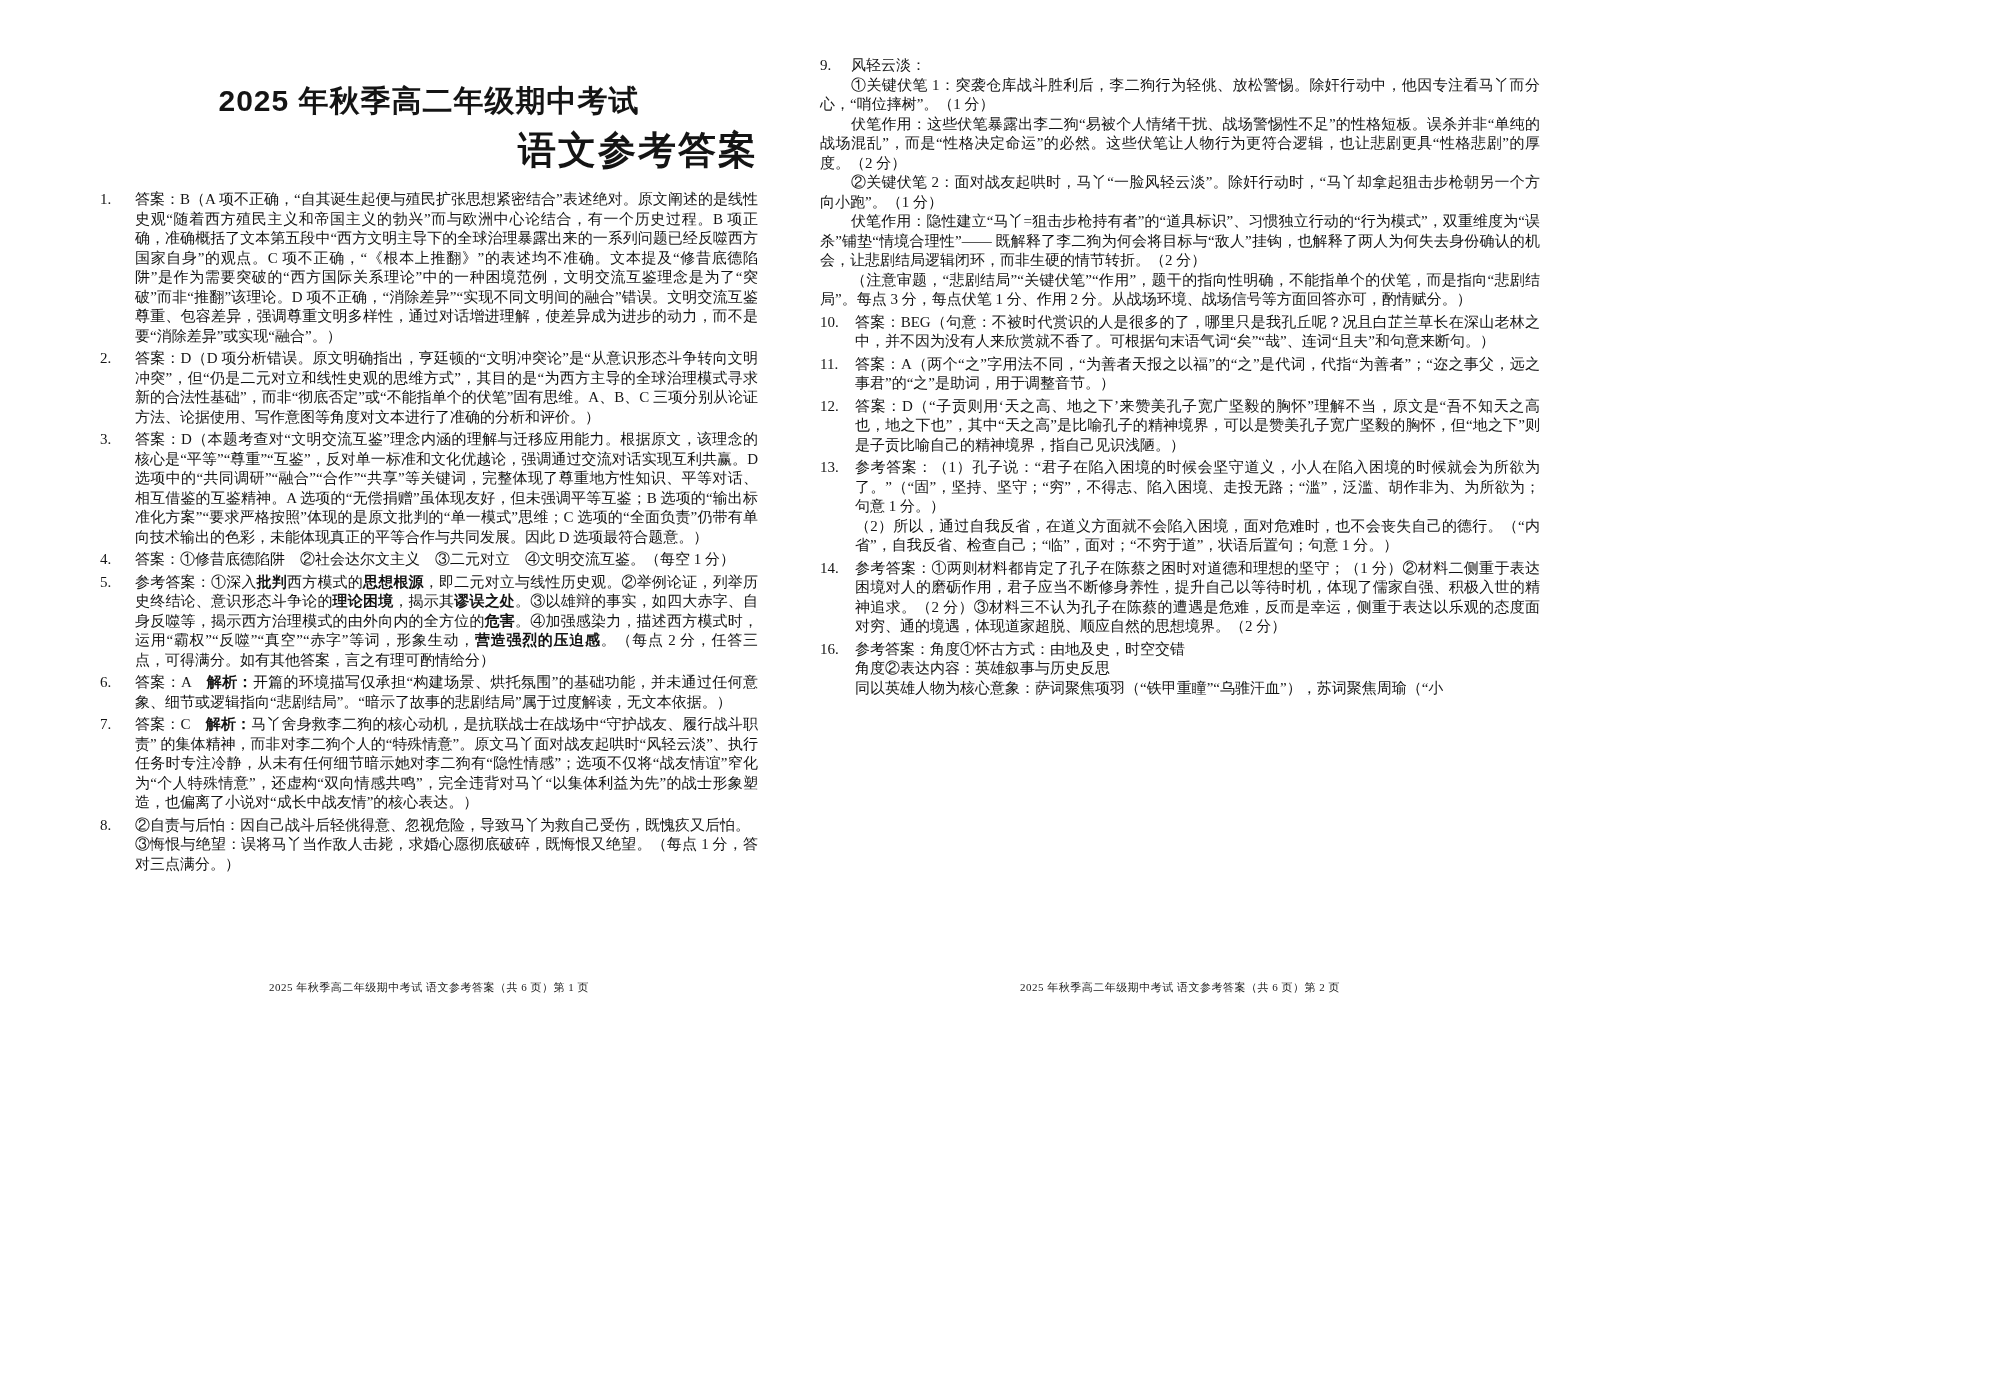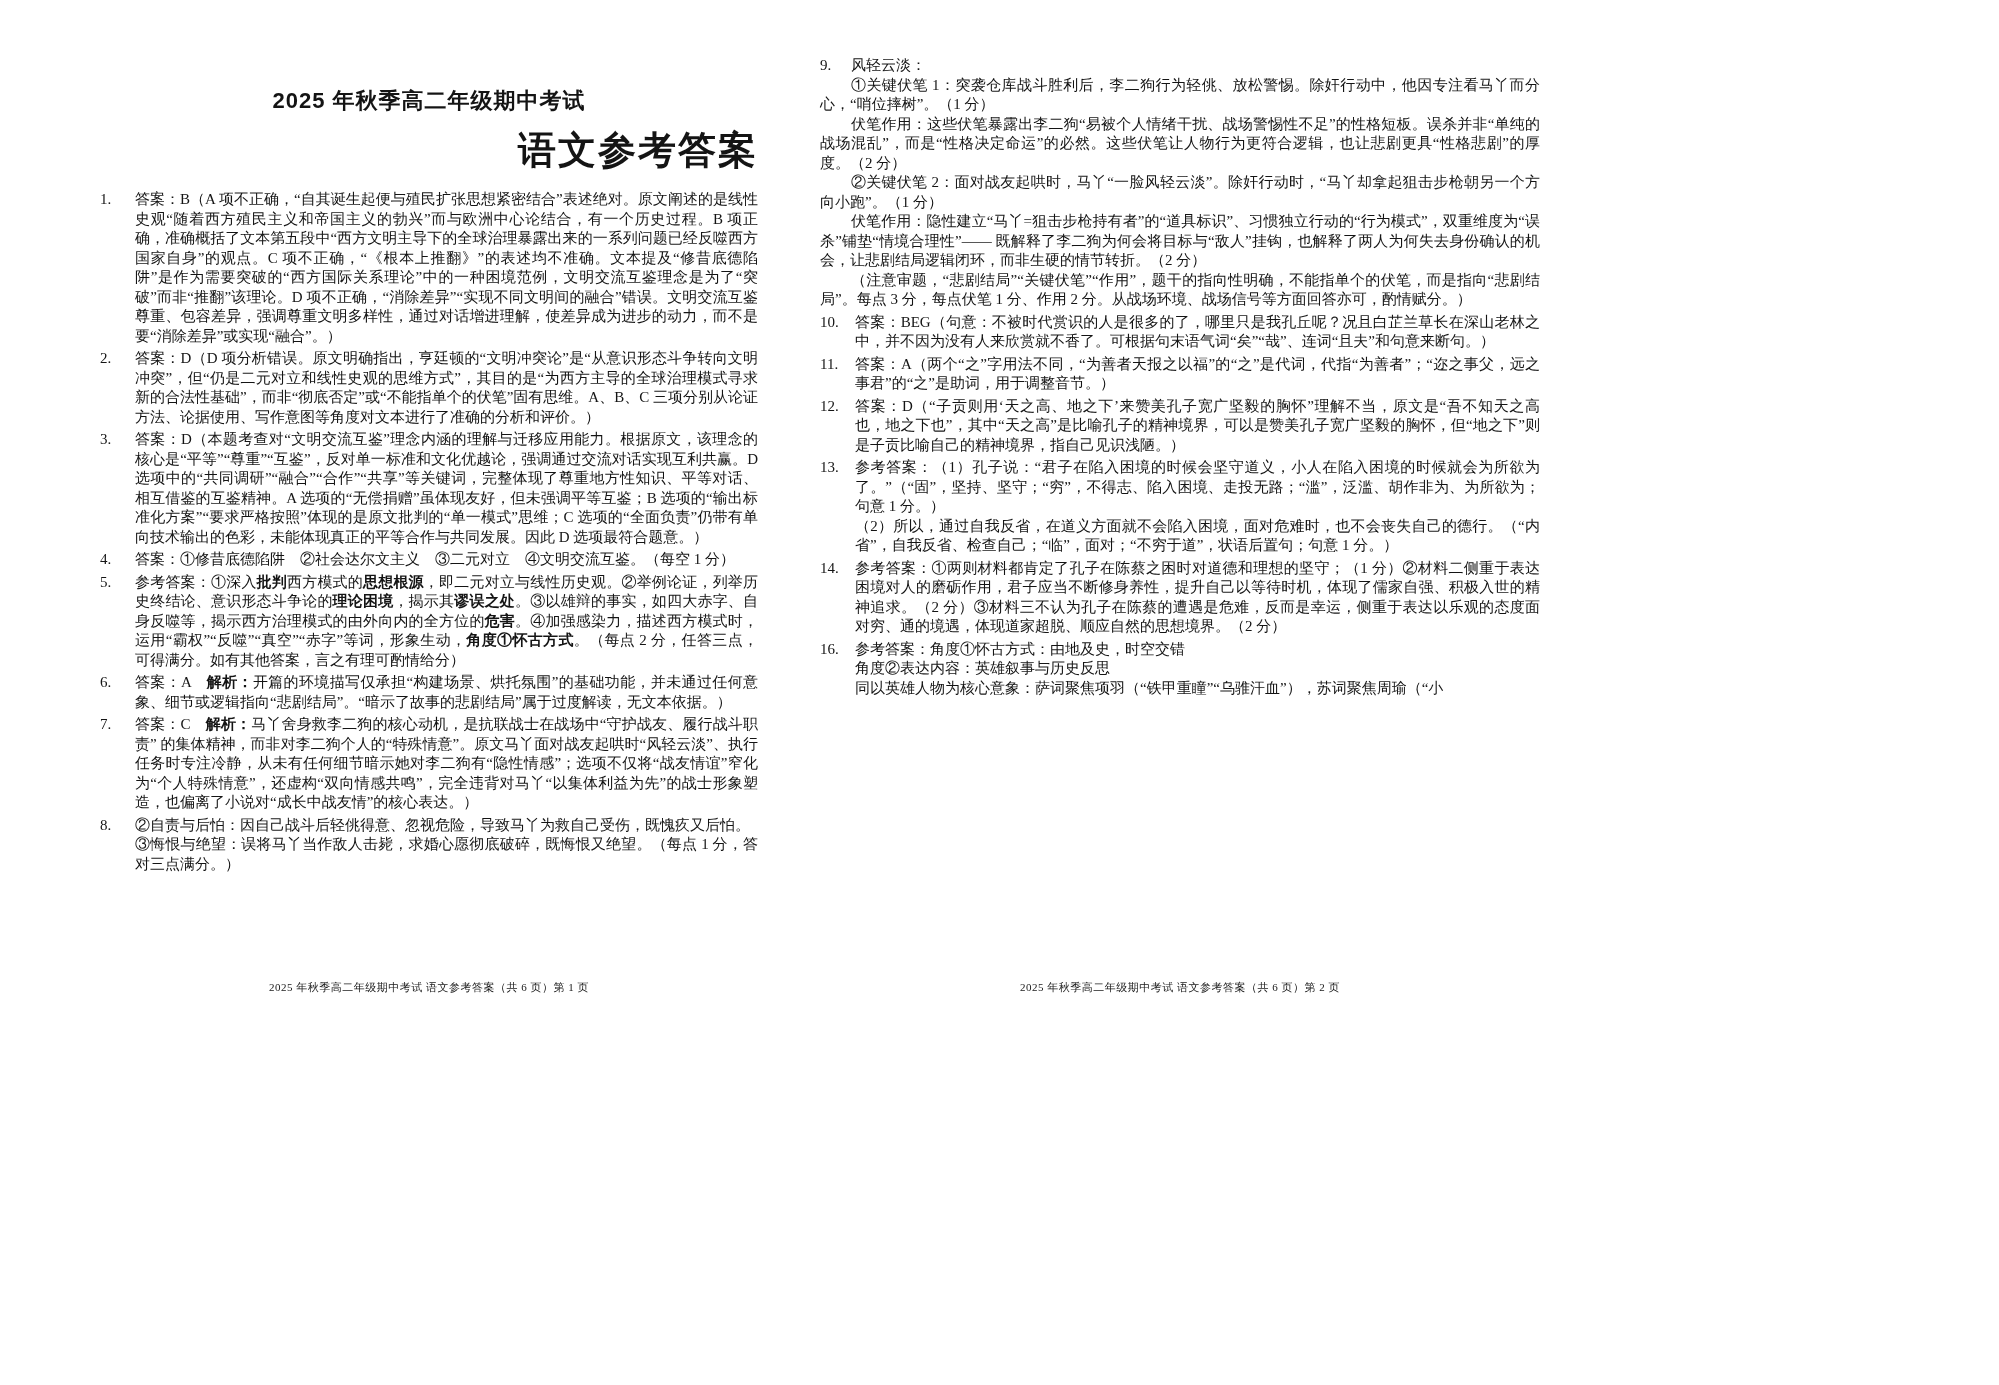--- a/index.html
+++ b/index.html
@@ -8,21 +8,21 @@
     width:1999px;height:1385px;
     background:#ffffff;
     color:#141414;
     font-family:"Liberation Serif","DejaVu Serif",serif;
     overflow:hidden;
   }
   .col{position:absolute;}
   .col-left{left:100px;top:84px;width:658px;}
   .col-right{left:820px;top:56px;width:720px;}
   .title1{
-    text-align:center;font-weight:bold;font-size:22px;line-height:34px;
+    text-align:center;font-weight:bold;font-size:30px;line-height:34px;
     font-family:"Liberation Sans","DejaVu Sans",sans-serif;
     letter-spacing:1px;
   }
   .title2{
     text-align:right;font-weight:bold;font-size:38px;line-height:48px;
     margin:8px 0 16px 0;
     font-family:"Liberation Sans","DejaVu Sans",sans-serif;
     letter-spacing:2px;
   }
   .items{}
@@ -69,21 +69,21 @@
         <div class="item">
           <span class="num">3.</span>
           <div class="para">答案：D（本题考查对“文明交流互鉴”理念内涵的理解与迁移应用能力。根据原文，该理念的核心是“平等”“尊重”“互鉴”，反对单一标准和文化优越论，强调通过交流对话实现互利共赢。D 选项中的“共同调研”“融合”“合作”“共享”等关键词，完整体现了尊重地方性知识、平等对话、相互借鉴的互鉴精神。A 选项的“无偿捐赠”虽体现友好，但未强调平等互鉴；B 选项的“输出标准化方案”“要求严格按照”体现的是原文批判的“单一模式”思维；C 选项的“全面负责”仍带有单向技术输出的色彩，未能体现真正的平等合作与共同发展。因此 D 选项最符合题意。）</div>
         </div>
         <div class="item">
           <span class="num">4.</span>
           <div class="para">答案：①修昔底德陷阱　②社会达尔文主义　③二元对立　④文明交流互鉴。（每空 1 分）</div>
         </div>
         <div class="item">
           <span class="num">5.</span>
-          <div class="para">参考答案：①深入<b>批判</b>西方模式的<b>思想根源</b>，即二元对立与线性历史观。②举例论证，列举历史终结论、意识形态斗争论的<b>理论困境</b>，揭示其<b>谬误之处</b>。③以雄辩的事实，如四大赤字、自身反噬等，揭示西方治理模式的由外向内的全方位的<b>危害</b>。④加强感染力，描述西方模式时，运用“霸权”“反噬”“真空”“赤字”等词，形象生动，<b>角度①怀古方式</b>。（每点 2 分，任答三点，可得满分。如有其他答案，言之有理可酌情给分）</div>
+          <div class="para">参考答案：①深入<b>批判</b>西方模式的<b>思想根源</b>，即二元对立与线性历史观。②举例论证，列举历史终结论、意识形态斗争论的<b>理论困境</b>，揭示其<b>谬误之处</b>。③以雄辩的事实，如四大赤字、自身反噬等，揭示西方治理模式的由外向内的全方位的<b>危害</b>。④加强感染力，描述西方模式时，运用“霸权”“反噬”“真空”“赤字”等词，形象生动，<b>营造强烈的压迫感</b>。（每点 2 分，任答三点，可得满分。如有其他答案，言之有理可酌情给分）</div>
         </div>
         <div class="item">
           <span class="num">6.</span>
           <div class="para">答案：A　<b>解析：</b>开篇的环境描写仅承担“构建场景、烘托氛围”的基础功能，并未通过任何意象、细节或逻辑指向“悲剧结局”。“暗示了故事的悲剧结局”属于过度解读，无文本依据。）</div>
         </div>
         <div class="item">
           <span class="num">7.</span>
           <div class="para">答案：C　<b>解析：</b>马丫舍身救李二狗的核心动机，是抗联战士在战场中“守护战友、履行战斗职责” 的集体精神，而非对李二狗个人的“特殊情意”。原文马丫面对战友起哄时“风轻云淡”、执行任务时专注冷静，从未有任何细节暗示她对李二狗有“隐性情感”；选项不仅将“战友情谊”窄化为“个人特殊情意”，还虚构“双向情感共鸣”，完全违背对马丫“以集体利益为先”的战士形象塑造，也偏离了小说对“成长中战友情”的核心表达。）</div>
         </div>
         <div class="item">

